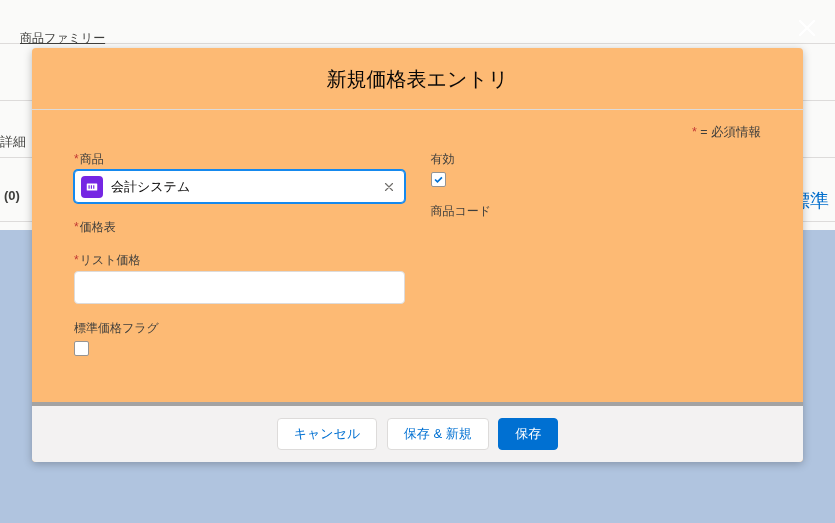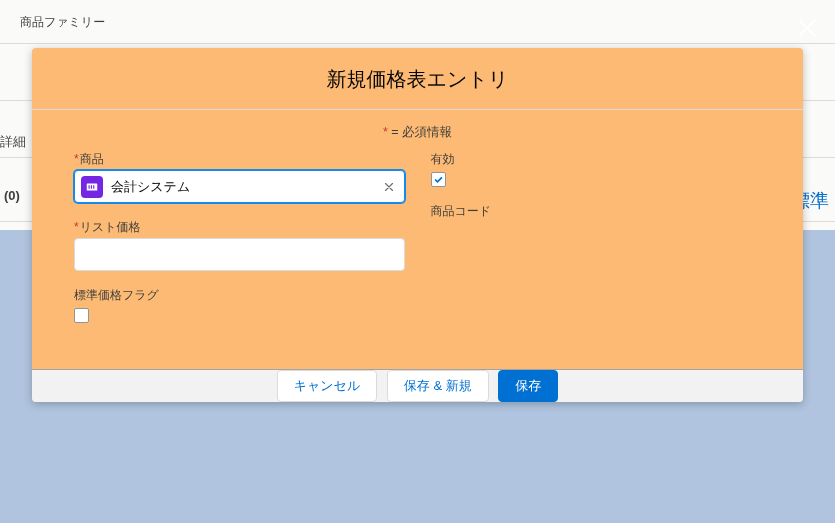--- a/index.html
+++ b/index.html
@@ -20,23 +20,24 @@
       background: #fafaf9;
     }
     .bg-top-row1 {
       position: absolute;
       top: 0; left: 0; right: 0;
       height: 44px;
       border-bottom: 1px solid #dddbda;
     }
     .bg-top-row1 .bg-label {
       position: absolute;
-      left: 20px; top: 14px;
+      left: 20px; top: 30px;
       font-size: 12px;
       color: #3e3e3c;
+      text-decoration: underline;
     }
     .bg-top-row2 {
       position: absolute;
       top: 100px; left: 0; right: 0;
       height: 58px;
       border-top: 1px solid #dddbda;
       border-bottom: 1px solid #dddbda;
     }
     .bg-top-row2 .bg-sub1 {
       position: absolute;
@@ -89,21 +90,21 @@
     }
     .modal-title {
       font-size: 20px;
       font-weight: 400;
       color: #080707;
     }
     .modal-body {
       padding: 14px 42px 30px 42px;
     }
     .required-note {
-      text-align: center;
+      text-align: right;
       font-size: 12.5px;
       color: #3e3e3c;
       margin-bottom: 10px;
     }
     .required-note .ast { color: #c23934; }
 
     .form-grid {
       display: flex;
       gap: 26px;
     }
@@ -182,22 +183,22 @@
       display: inline-flex;
       align-items: center;
       justify-content: center;
       cursor: pointer;
     }
     .checkbox.checked svg { width: 11px; height: 11px; }
     .checkbox.checked svg path { stroke: #0070d2; stroke-width: 2.5; fill: none; }
 
     .modal-footer {
       background: #f3f2f2;
-      border-top: 1px solid #a3a3a3;
-      padding: 0;
+      border-top: 4px solid #a3a3a3;
+      padding: 12px;
       text-align: center;
       border-radius: 0 0 4px 4px;
     }
     .btn {
       display: inline-block;
       height: 32px;
       padding: 0 16px;
       border-radius: 4px;
       font-size: 13px;
       cursor: pointer;
@@ -263,20 +264,21 @@
             <span class="lookup-text">会計システム</span>
             <div class="lookup-clear">
               <svg viewBox="0 0 24 24">
                   <path d="M18 6 L6 18 M6 6 L18 18" stroke="currentColor" stroke-width="2" stroke-linecap="round"></path>
                 </svg>
             </div>
           </div>
         </div>
 
         <div class="field">
+          <label class="field-label"><span class="ast">*</span><span>価格表</span></label>
         </div>
 
         <div class="field">
           <label class="field-label"><span class="ast">*</span><span>リスト価格</span></label>
           <input class="text-input" type="text" value="" style="">
         </div>
 
         <div class="field">
           <label class="field-label">標準価格フラグ</label>
           <div class="checkbox-wrap">

